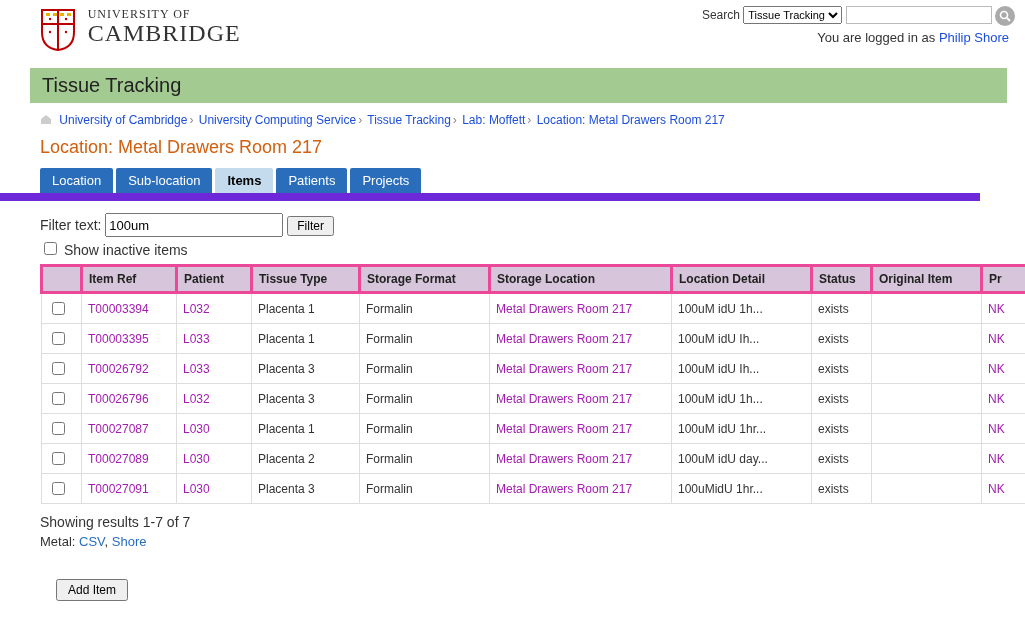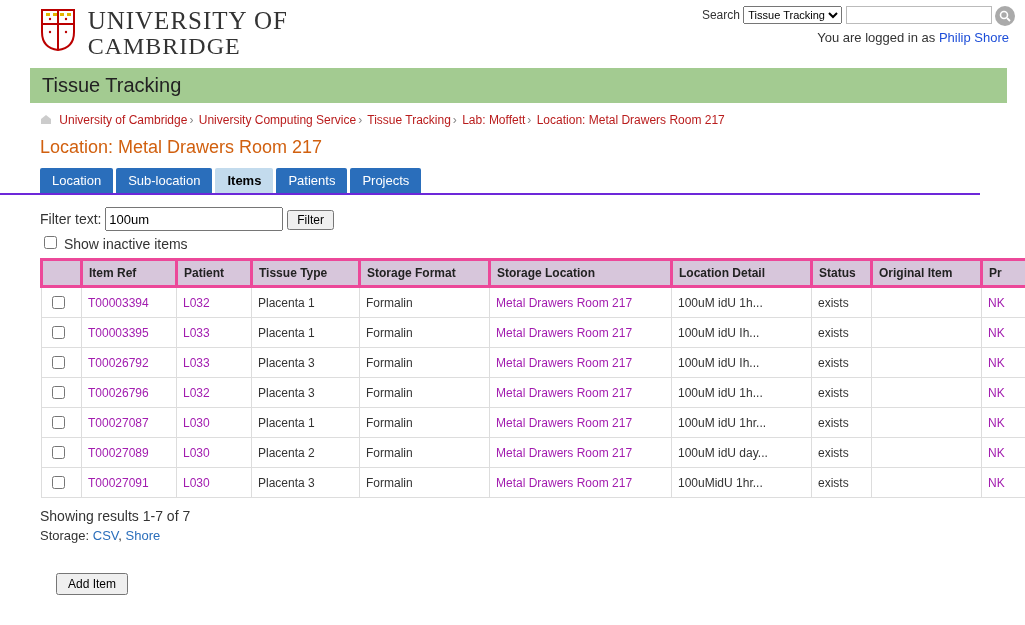--- a/index.html
+++ b/index.html
@@ -3,39 +3,39 @@
 <meta charset="utf-8">
 <style>
   html, body { margin:0; padding:0; font-family: Verdana, Arial, sans-serif; font-size:13px; color:#333; }
   body { background:#6c8a8a; }
   .page { width:1025px; min-height:625px; background:#fff; margin:0 auto; position:relative; }
   
   .hdr { height:68px; position:relative; }
   .logo { position:absolute; left:40px; top:8px; }
   .shield { display:inline-block; vertical-align:top; margin-right:8px; }
   .ucam-text { display:inline-block; vertical-align:top; font-family: "Times New Roman", serif; line-height:1.05; }
-  .ucam-text .l1 { font-size:25px; letter-spacing:1px; }
+  .ucam-text .l1 { font-size:12px; letter-spacing:1px; }
   .ucam-text .l2 { font-size:24px; letter-spacing:1px; }
   .search-block { position:absolute; right:10px; top:6px; font-size:12px; color:#333; }
   .search-block select { font-size:11px; height:18px; }
   .search-block input[type=text] { font-size:11px; height:14px; width:140px; border:1px solid #bbb; }
   .search-btn { display:inline-flex; align-items:center; justify-content:center; width:20px; height:20px; border-radius:10px; background:#aaa; vertical-align:middle; }
   .login-line { position:absolute; right:16px; top:30px; font-size:13px; }
   .login-line a { color:#1d4ed8; text-decoration:none; }
   
   .titlebar { background:#a3cb91; margin:0 18px 0 30px; padding:6px 12px; font-size:20px; color:#222; }
   
   .crumbs { padding:10px 12px 10px 40px; font-size:12px; color:#666; }
-  .crumbs a { color:#b91c1c; text-decoration:none; }
+  .crumbs a { color:#1d4ed8; text-decoration:none; }
   .crumbs .sep { color:#888; margin:0 2px;}
   .home-ico { display:inline-block; width:12px; height:10px; margin-right:4px; }
   
   .page-heading { color:#d1600f; font-size:18px; padding:0 0 10px 40px; font-weight:normal;}
   
-  .tabs { padding:0 0 0 40px; border-bottom:2px solid #6d28d9; width:940px;}
+  .tabs { padding:0 0 0 40px; border-bottom:8px solid #6d28d9; width:940px;}
   .tabs .tab { display:inline-block; background:#2a6ebb; color:#fff; padding:5px 12px; font-size:13px; border-radius:2px 2px 0 0; margin-right:3px; cursor:pointer;}
   .tabs .tab.active { background:#c3dbed; color:#000; font-weight:bold;}
   
   .filterrow { padding:12px 0 2px 40px; font-size:14px;}
   .filterrow input[type=text] { width:170px; height:18px; font-size:13px;}
   .filterrow button { font-size:12px; padding:1px 8px;}
   .inactive-row { padding:0 0 6px 40px; font-size:14px;}
   
   table.grid { border-collapse:collapse; margin-left:40px; width:1000px; table-layout:fixed;}
   table.grid th { background:#d7c6db; border:3px solid #ec4899; padding:5px 6px; text-align:left; font-size:12px; font-weight:bold; color:#222; white-space:nowrap; overflow:hidden;}
@@ -233,21 +233,21 @@
             <td>exists</td>
             <td></td>
             <td><a href="#">NK</a></td>
           </tr>
         </tbody>
 </table>
 </div>
 
 <div class="results">Showing results 1-7 of 7</div>
 <div class="export">
-  <span>Storage: </span>
+  <span>Metal: </span>
   <a href="#">CSV</a>,
   <a href="#">Shore</a>
 </div>
 
 <div class="add-wrap">
   <button>Add Item</button>
 </div>
 
 </div>
 

